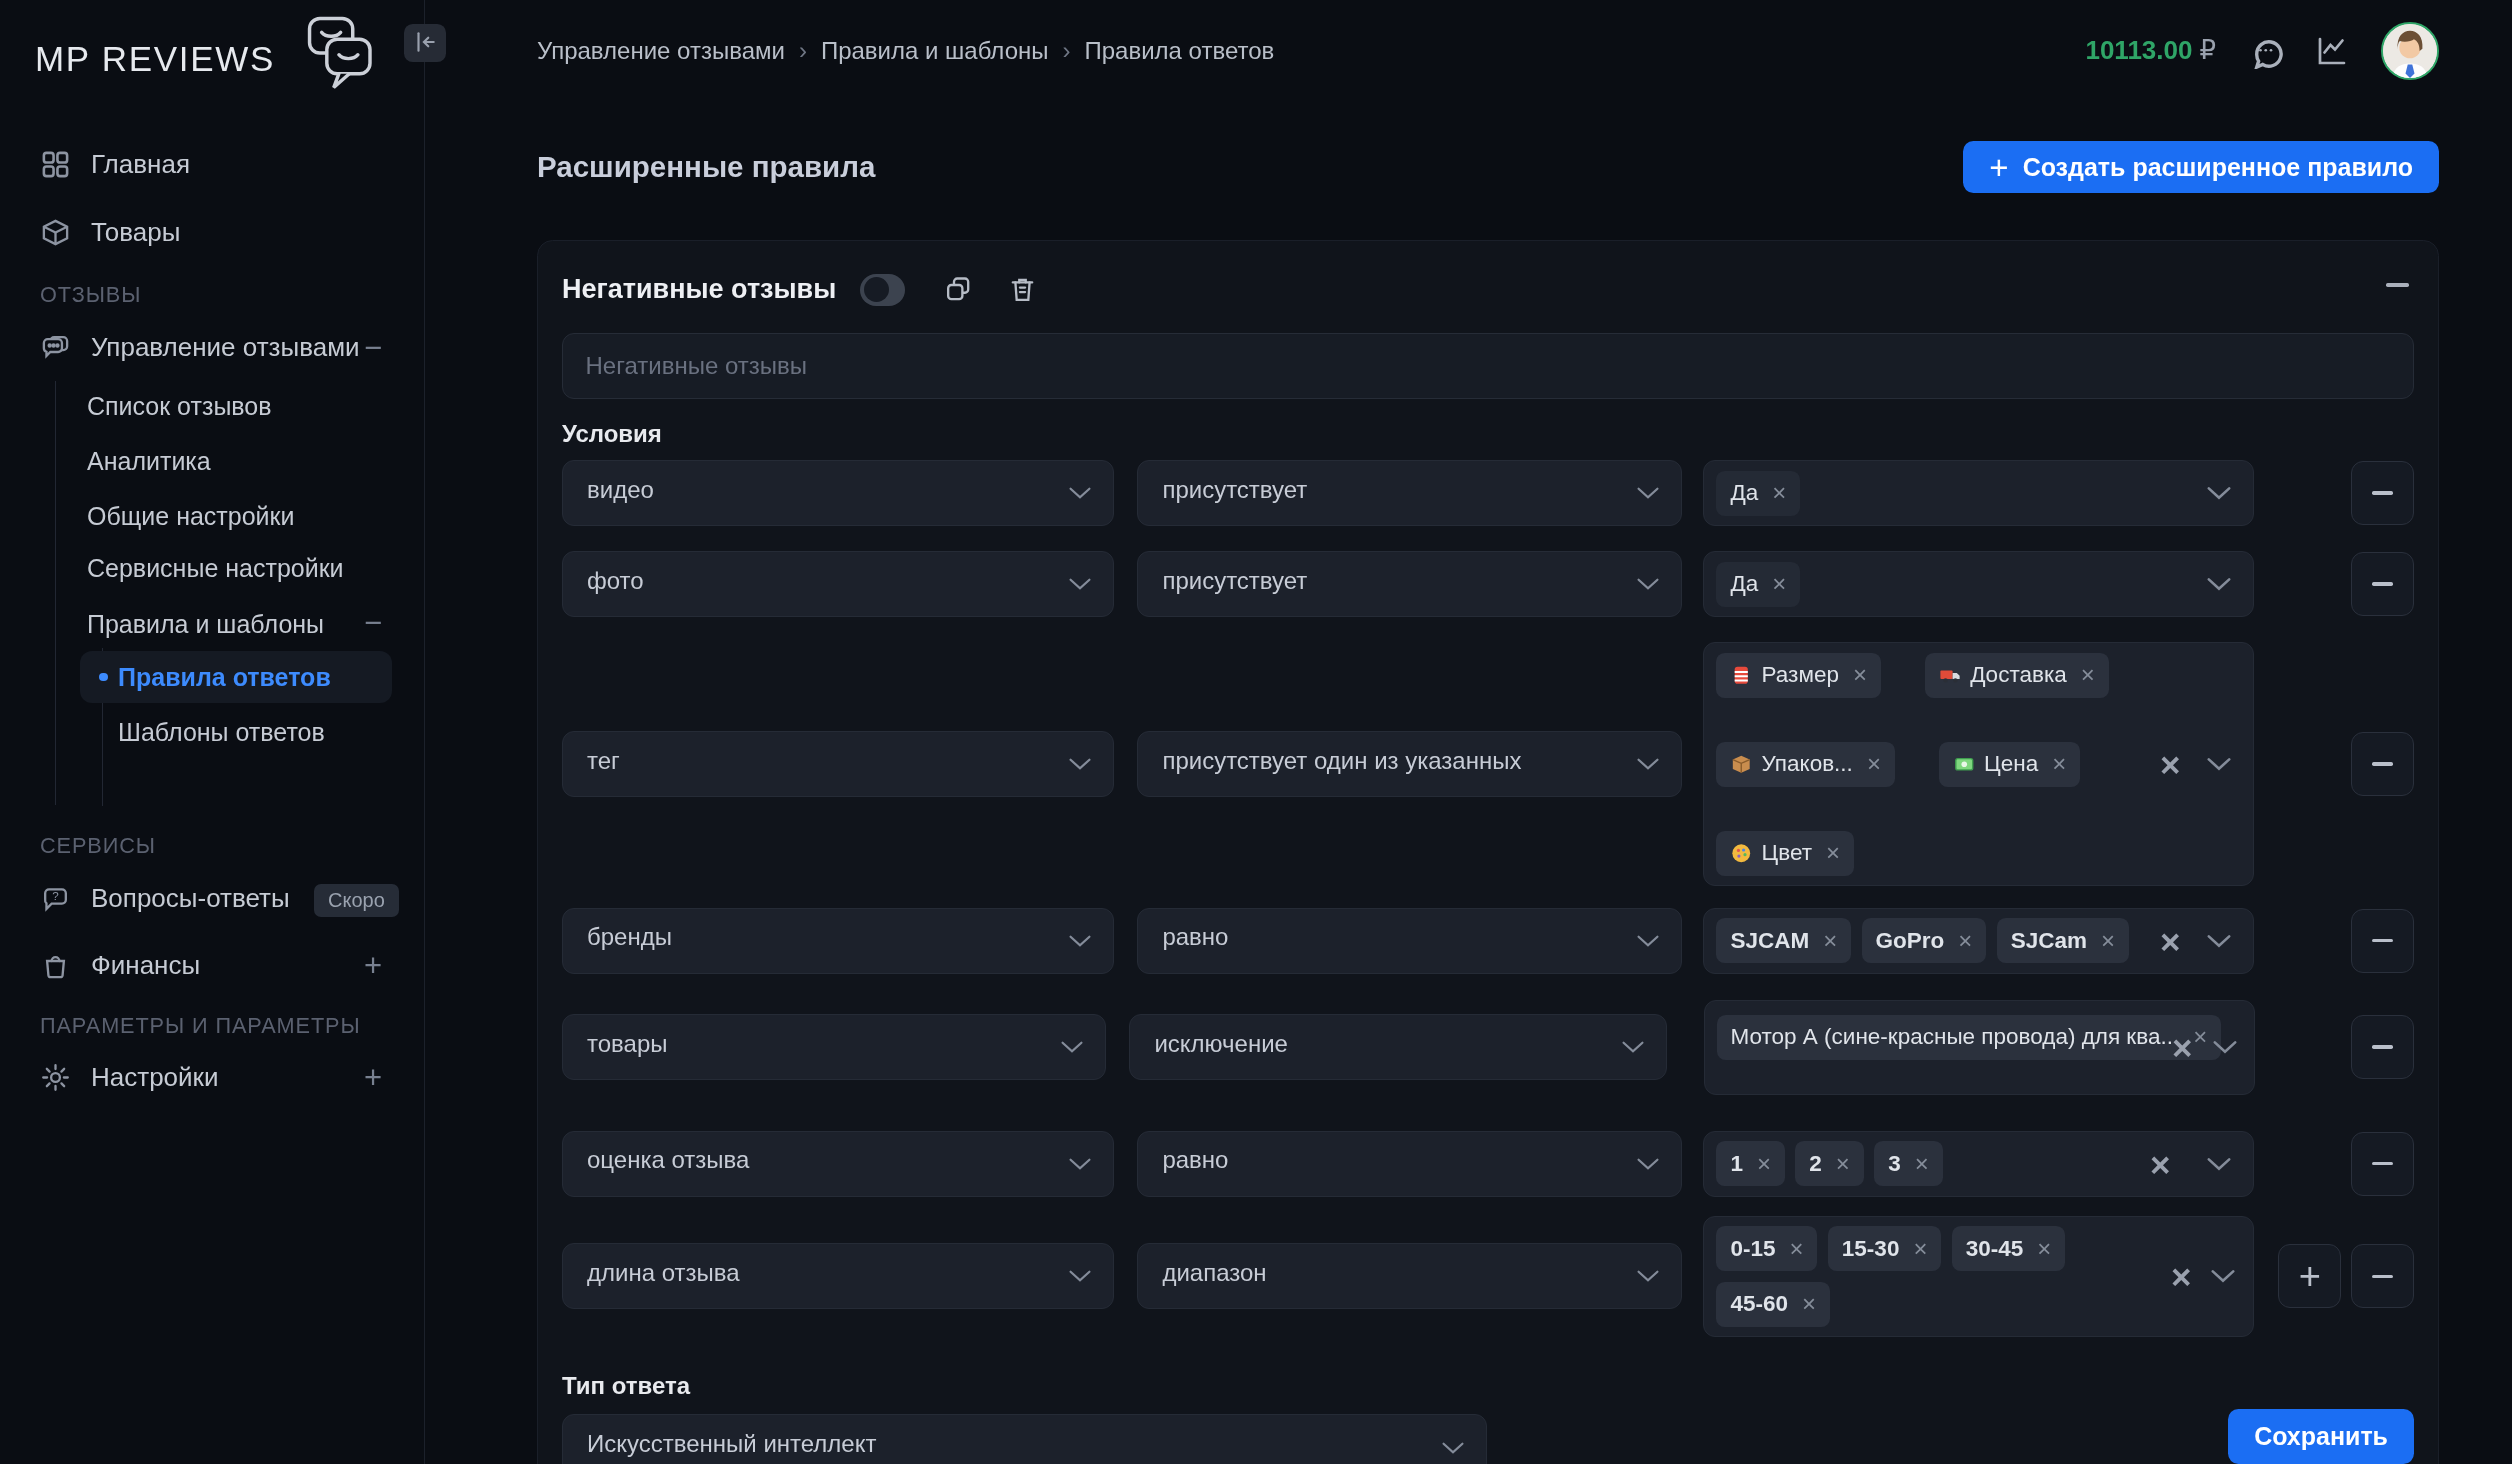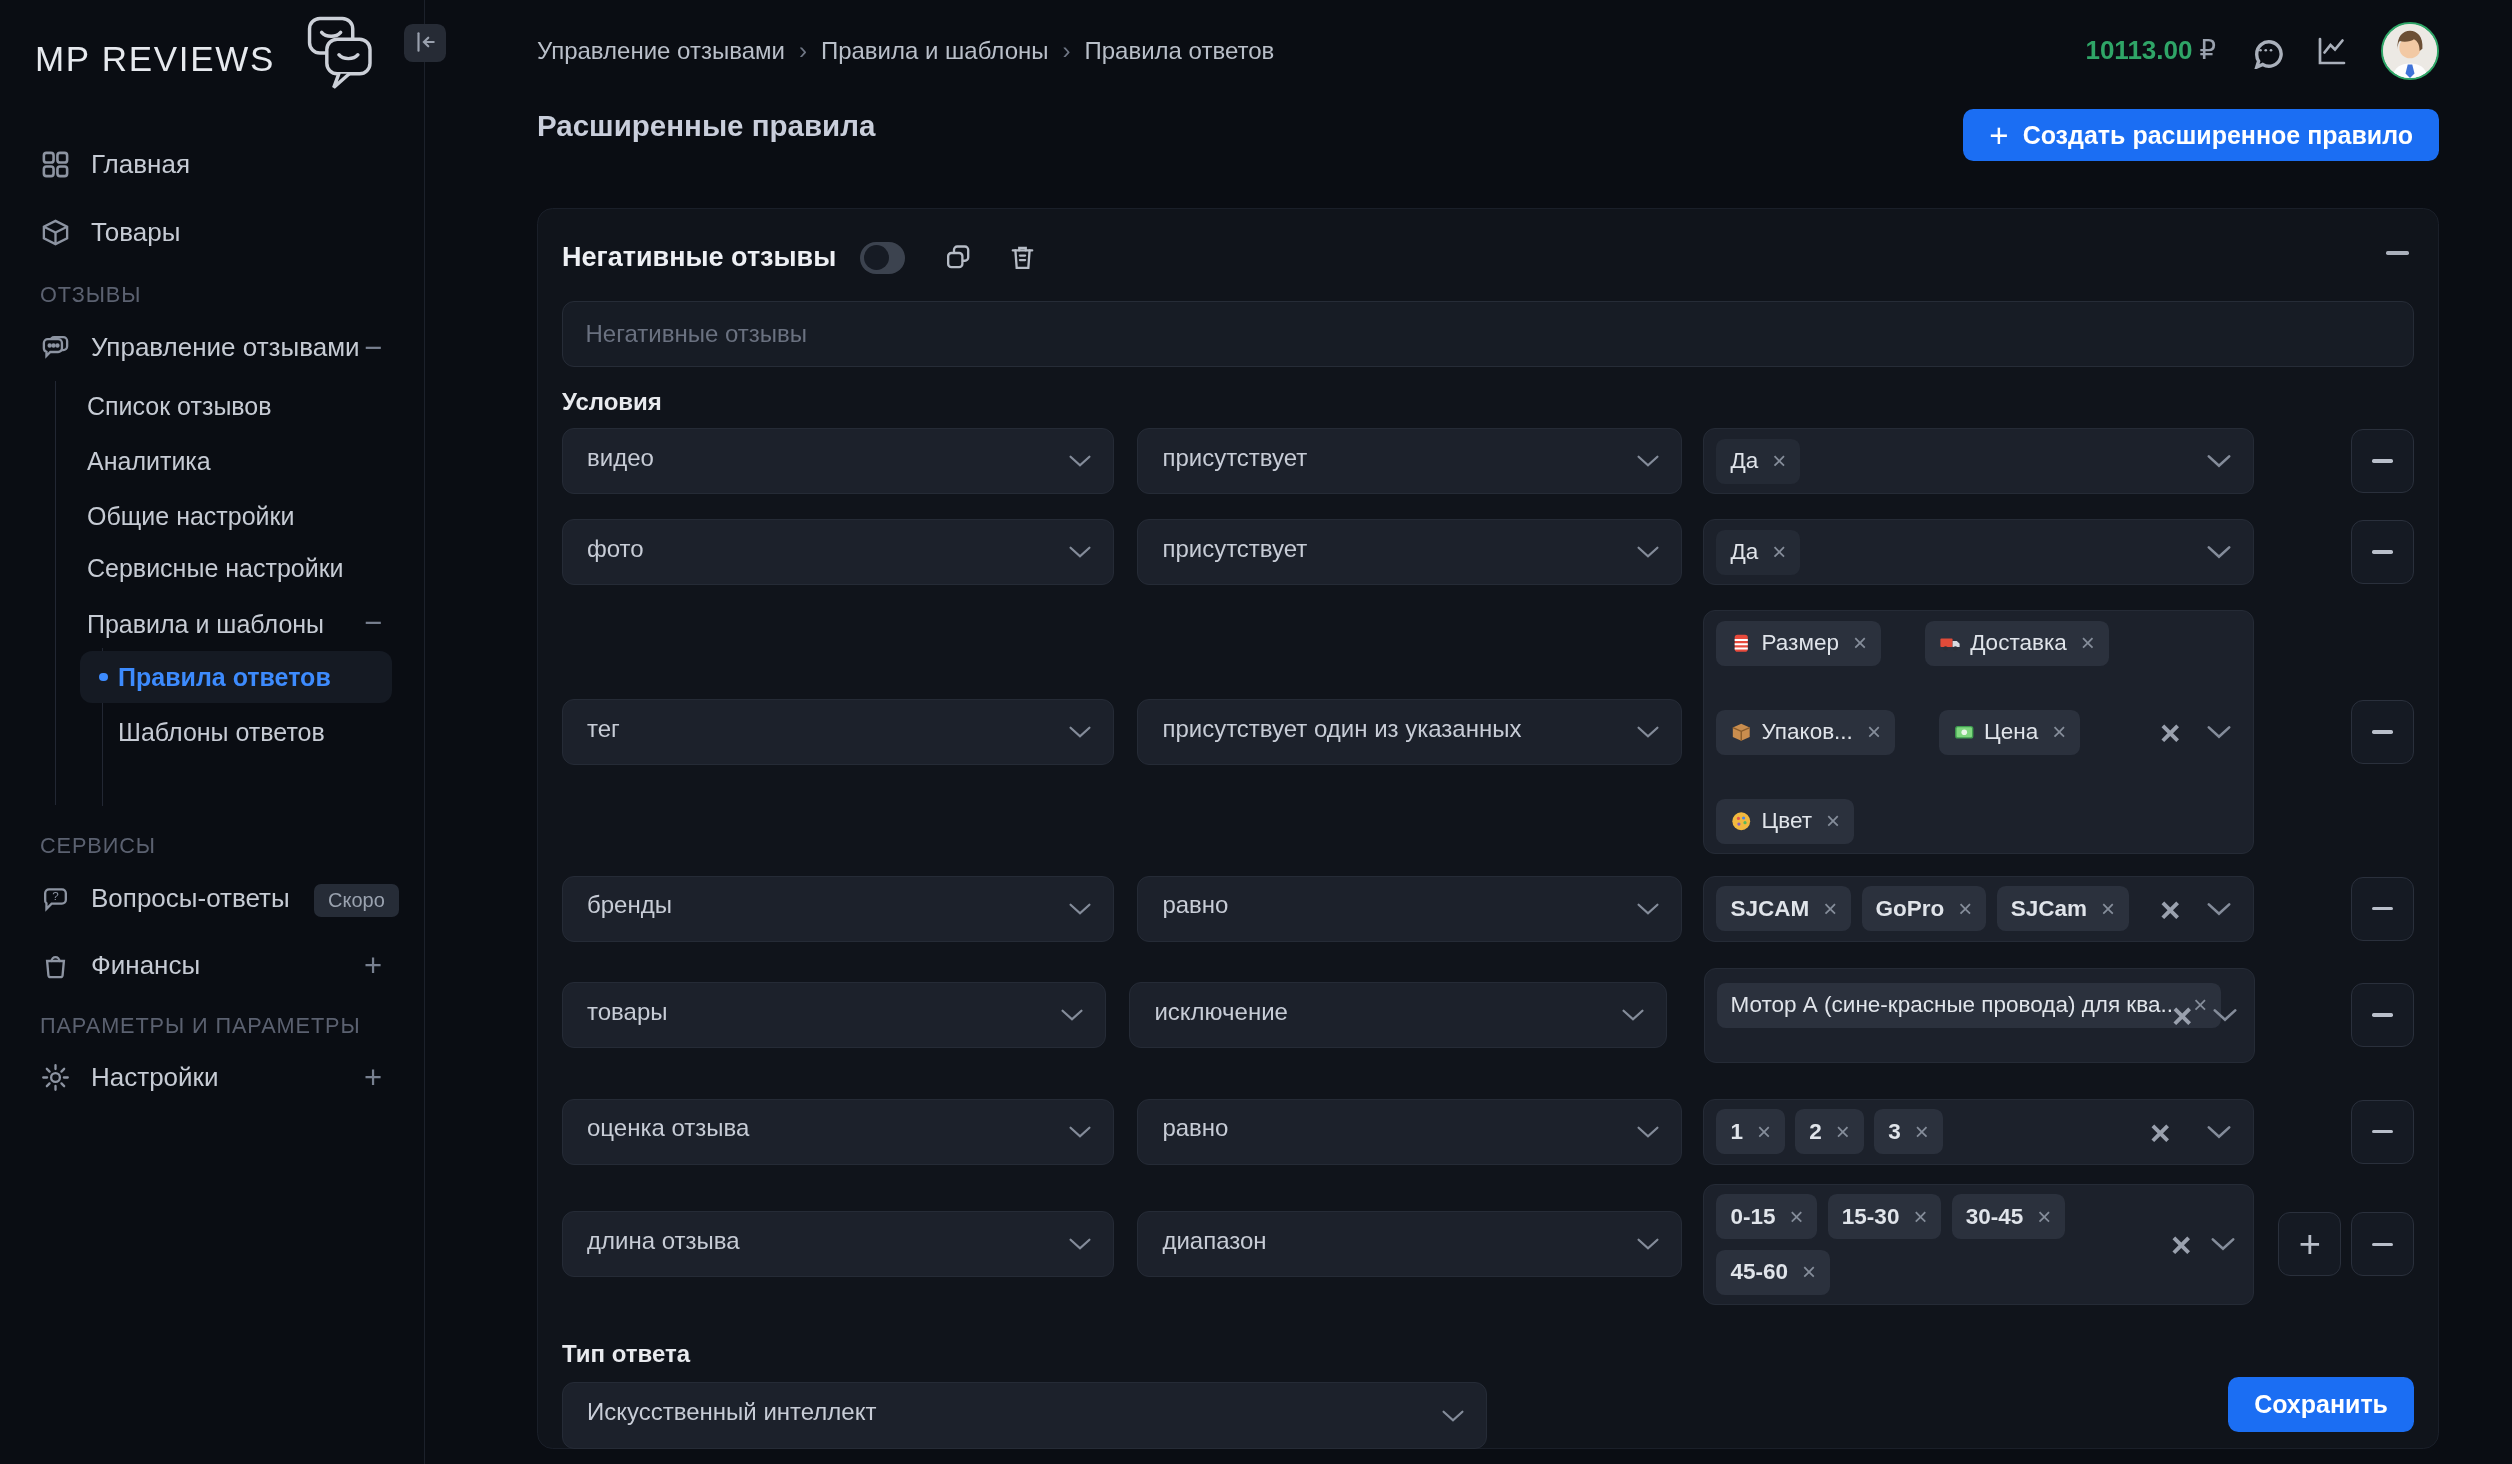--- a/index.html
+++ b/index.html
@@ -35,21 +35,21 @@
   .topbar{display:flex;justify-content:space-between;align-items:center;padding-top:26px;height:49px;}
   .crumbs{display:flex;align-items:center;font-size:24px;color:#b9bfc9;}
   .crumb{cursor:pointer;}
   .crumb-sep{margin:0 14px;color:#6f7684;}
   .top-right{display:flex;align-items:center;}
   .balance{font-size:26px;font-weight:600;color:#2fa567;cursor:pointer;}
   .currency{font-size:26px;color:#9aa1ae;margin-left:7px;}
   .top-ico{margin-left:31px;color:#aab0bb;cursor:pointer;display:flex;}
   .avatar{margin-left:31px;width:54px;height:54px;border-radius:50%;border:2.6px solid #2fa567;overflow:hidden;cursor:pointer;background:#ece9e4;}
 
-  .page-head{display:flex;justify-content:space-between;margin-top:34px;}
+  .page-head{display:flex;justify-content:space-between;align-items:center;margin-top:66px;}
   .page-title{font-size:29.5px;font-weight:700;color:#c9cedb;}
   .create-btn{display:flex;align-items:center;background:#1b6ef3;color:#fff;border:none;border-radius:10.4px;
        height:52px;padding:0 26px;font-size:25px;font-weight:600;cursor:pointer;font-family:inherit;}
   .create-btn .plus-g{font-size:33px;font-weight:400;margin-right:14px;line-height:1;}
 
   
   .card{position:relative;margin-top:47px;width:1902px;height:1241px;box-sizing:border-box;background:#10141b;
        border:0.9px solid #1a1f29;border-radius:15.6px;padding:0 24px;}
   .card-head{display:flex;align-items:center;padding-top:26px;height:45px;}
   .card-title{font-size:27px;font-weight:700;color:#eef0f4;}

